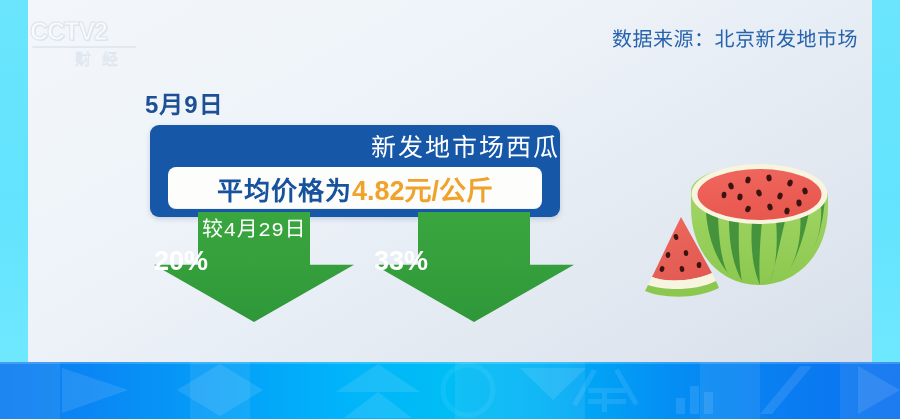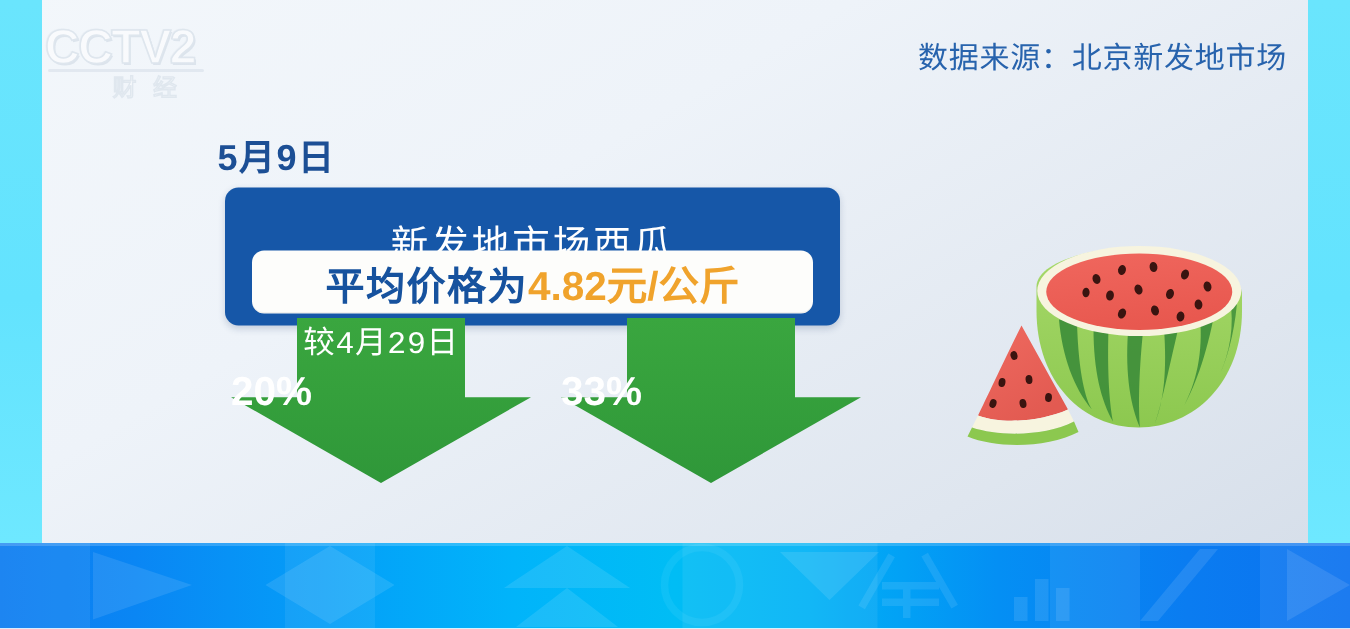--- a/index.html
+++ b/index.html
@@ -35,21 +35,21 @@
   .cctv-logo {
     position: absolute;
     left: 30px;
     top: 14px;
     width: 130px;
     height: 62px;
     opacity: .55;
   }
   .cctv-logo .cctv-text {
     font-family: "Liberation Sans", sans-serif;
-    font-size: 32px;
+    font-size: 25px;
     font-weight: bold;
     letter-spacing: -1px;
     color: #ffffff;
     text-shadow:
       0 0 1px #c6d2de,
       1px 1px 0 #ccd7e2,
       -1px -1px 0 #e9eef4;
     -webkit-text-stroke: 1px #cfd9e4;
     line-height: 34px;
   }
@@ -147,26 +147,26 @@
     position: absolute;
     left: 150px;
     top: 125px;
     width: 410px;
     height: 92px;
     background: #1657a8;
     border-radius: 9px;
     box-shadow: 0 2px 5px rgba(30,60,110,.20);
   }
   .price-card .card-title {
-    text-align: center;
+    text-align: right;
     color: #ffffff;
     font-size: 25px;
     letter-spacing: 2px;
     line-height: 36px;
-    padding-top: 20px;
+    padding-top: 4px;
   }
   .price-card .price-pill {
     position: absolute;
     left: 18px;
     right: 18px;
     bottom: 8px;
     height: 42px;
     background: #fdfdfb;
     border-radius: 8px;
     display: flex;

